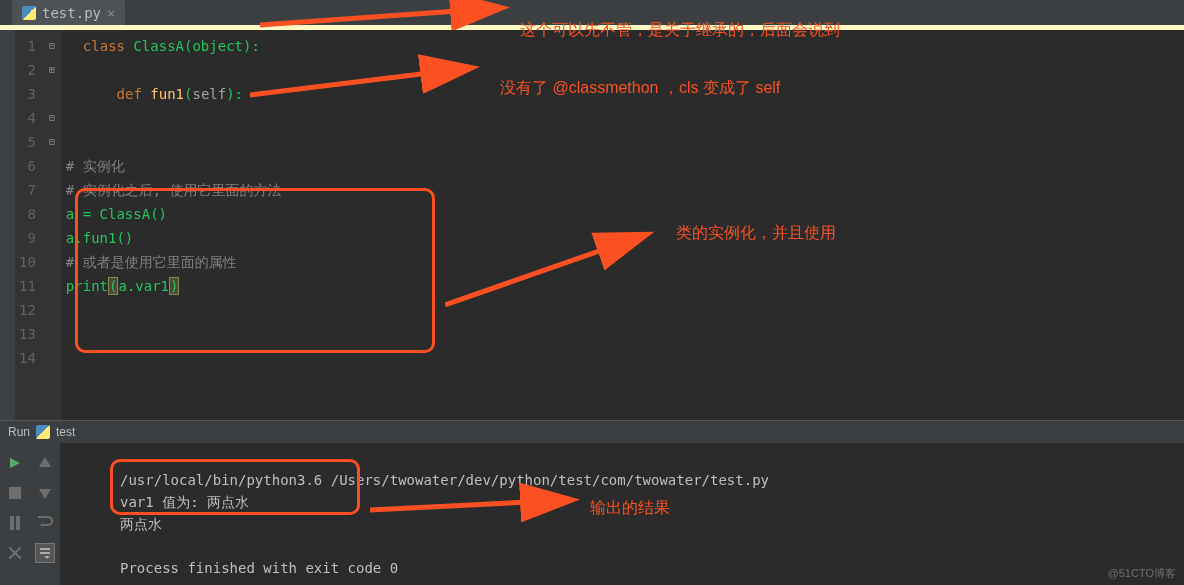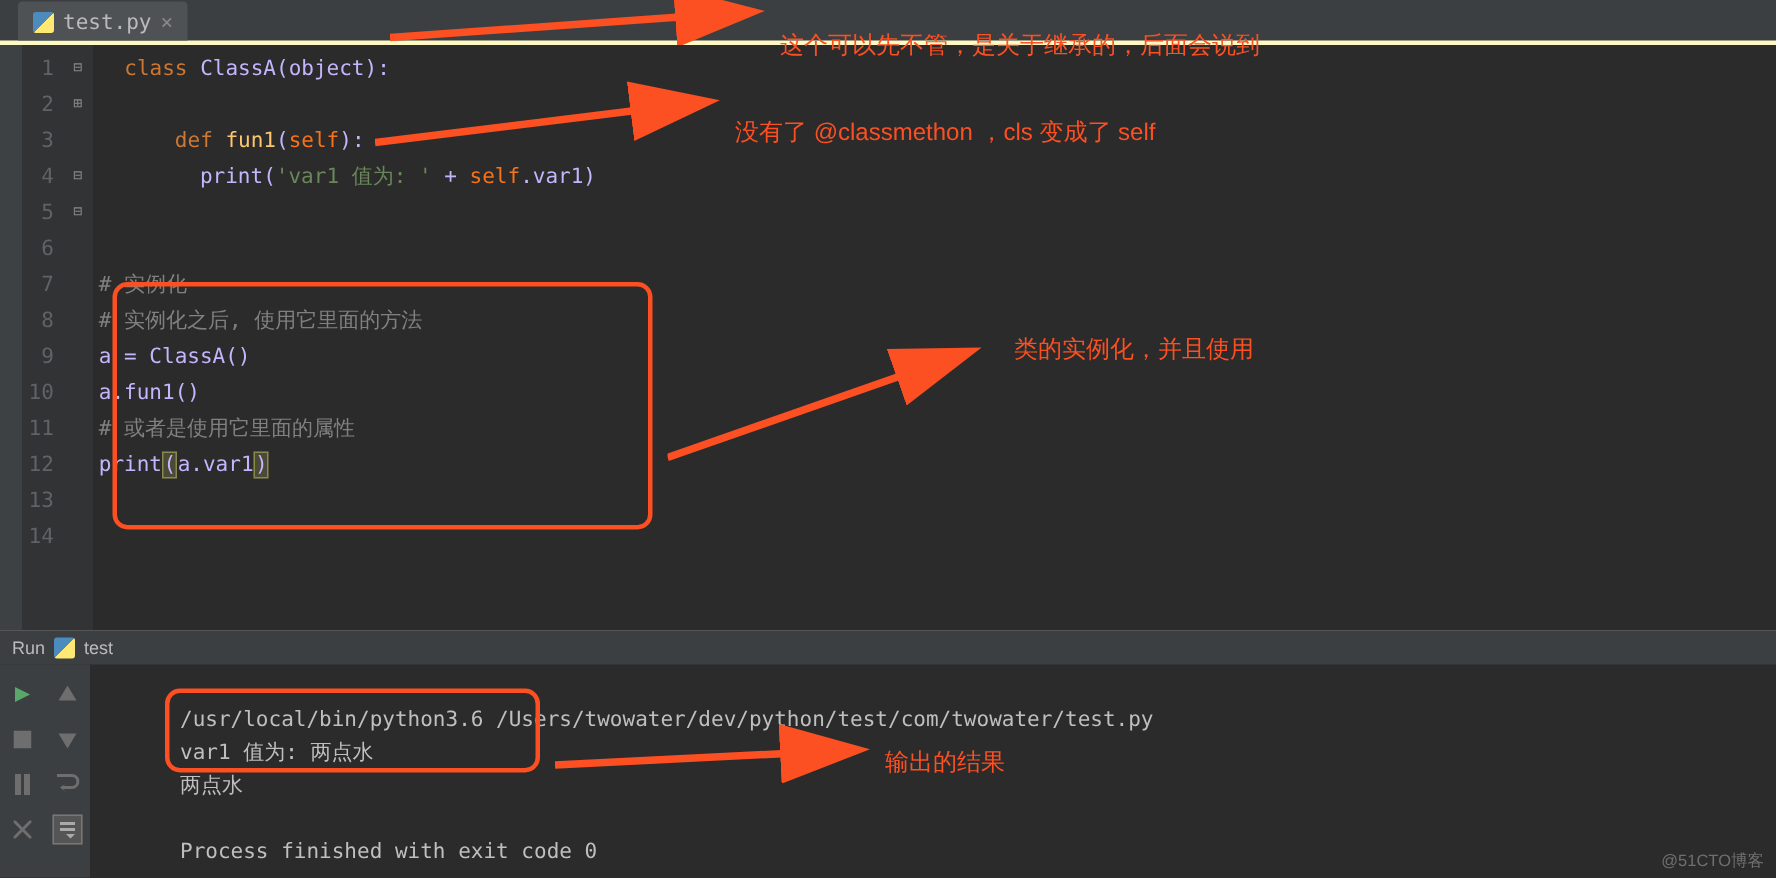--- a/index.html
+++ b/index.html
@@ -11,21 +11,21 @@
   font-size: 14px;
   color: #a9b7c6;
   position: relative;
   overflow: hidden;
 }
 .tab-bar {
   height: 30px;
   background: #3c3f41;
   display: flex;
   align-items: flex-end;
-  border-bottom: 3px solid #fef9c3;
+  border-bottom: 5px solid #fef9c3;
 }
 .tab {
   background: #4e5254;
   padding: 6px 10px 4px 10px;
   display: flex;
   align-items: center;
   gap: 6px;
   border-top-left-radius: 3px;
   border-top-right-radius: 3px;
   margin-left: 12px;
@@ -59,24 +59,24 @@
 .fold-col div { height: 24px; display: flex; align-items: center; justify-content: center; }
 .code {
   flex: 1;
   padding: 4px 0;
   line-height: 24px;
   position: relative;
 }
 .code .line { white-space: pre; padding-left: 4px; height: 24px; }
 .kw { color: #cc7832; margin-left: 17px; }
 .str { color: #6a8759; }
-.self { color: #f97316; }
+.self { color: #a3a3a3; }
 .fn { color: #ffc66d; }
 .comment { color: #808080; }
-.text { color: #c4b5fd; }
+.text { color: #22c55e; }
 .hb { background: rgba(200,200,100,0.2); border: 1px solid rgba(200,200,100,0.5); }
 
 .highlight-box1 {
   position: absolute;
   border: 3px solid #fc5023;
   border-radius: 10px;
   left: 75px; top: 188px; width: 360px; height: 165px;
   pointer-events: none;
 }
 .highlight-box2 {
@@ -184,21 +184,20 @@
       <div></div>
       <div></div>
       <div></div>
       <div></div>
       <div></div>
   </div>
   <div class="code">
     <div class="line"><span class="kw">class </span><span class="text">ClassA(object):</span></div>
     <div class="line"> </div>
     <div class="line"><span class="kw">    def </span><span class="fn">fun1</span><span class="text">(</span><span class="self">self</span><span class="text">):</span></div>
-    <div class="line"><span class="text">        print(</span><span class="str">'var1 值为: '</span><span class="text"> + </span><span class="self">self</span><span class="text">.var1)</span></div>
     <div class="line"> </div>
     <div class="line"> </div>
     <div class="line"><span class="comment"># 实例化</span></div>
     <div class="line"><span class="comment"># 实例化之后, 使用它里面的方法</span></div>
     <div class="line"><span class="text">a = ClassA()</span></div>
     <div class="line"><span class="text">a.fun1()</span></div>
     <div class="line"><span class="comment"># 或者是使用它里面的属性</span></div>
     <div class="line"><span class="text">print</span><span class="text hb">(</span><span class="text">a.var1</span><span class="text hb">)</span></div>
     <div class="line"> </div>
   </div>
@@ -264,21 +263,21 @@
 
 <span>Process finished with exit code 0</span>
     </div>
   </div>
 </div>
 
 <div class="highlight-box1"></div>
 <div class="highlight-box2"></div>
 
 <div class="annot" style="left:520px;top:20px">这个可以先不管，是关于继承的，后面会说到</div>
-<div class="annot" style="left:490px;top:78px">没有了 @classmethon ，cls 变成了 self</div>
+<div class="annot" style="left:500px;top:78px">没有了 @classmethon ，cls 变成了 self</div>
 <div class="annot" style="left:676px;top:223px">类的实例化，并且使用</div>
 <div class="annot" style="left:590px;top:498px">输出的结果</div>
 
 <svg class="arrow" style="left:260px;top:0px" width="250" height="30">
     <defs>
       <marker id="ah1" markerWidth="12" markerHeight="12" refX="10" refY="4" orient="auto">
         <polygon points="0,0 12,4 0,8" fill="#fc5023"></polygon>
       </marker>
     </defs>
     <line x1="0" y1="25" x2="240" y2="8" stroke="#fc5023" stroke-width="5" marker-end="url(#ah1)"></line>

